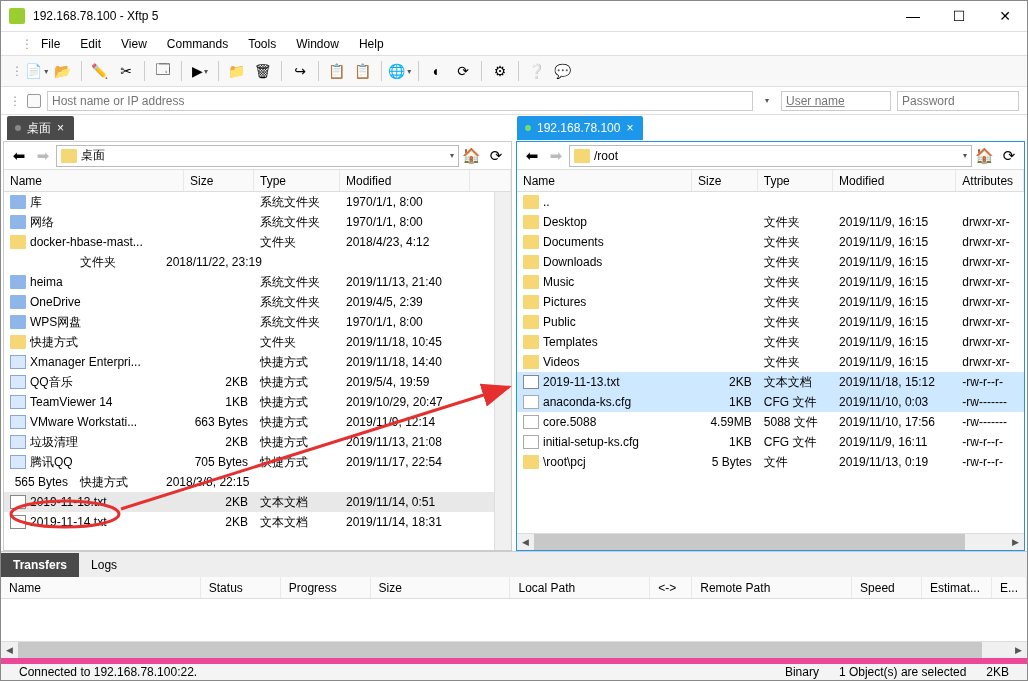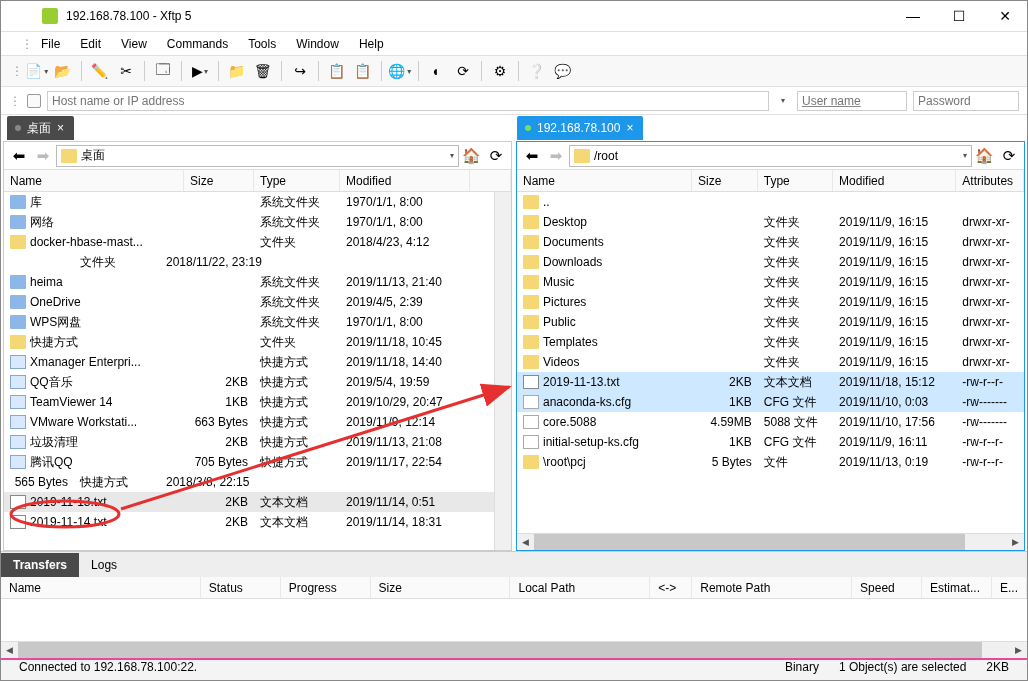--- a/index.html
+++ b/index.html
@@ -1,19 +1,19 @@
 <!DOCTYPE html>
 <html><head>
 <meta charset="utf-8">
 <style>
 * { margin: 0; padding: 0; box-sizing: border-box; font-family: "Segoe UI", Tahoma, sans-serif; font-size: 12px; }
 body { width: 1028px; height: 681px; background: #fff; border: 1px solid #888; display: flex; flex-direction: column; overflow: hidden; }
 
 
-.titlebar { height: 30px; display: flex; align-items: center; padding: 0 8px; background: #fff; margin-left: 33px; }
+.titlebar { height: 30px; display: flex; align-items: center; padding: 0 8px; background: #fff; }
 .titlebar .appicon { width: 16px; height: 16px; background: #9acd32; margin-right: 8px; border-radius: 2px; }
 .titlebar .title { flex: 1; font-size: 12px; }
 .titlebar .winbtns { display: flex; gap: 18px; }
 .titlebar .winbtn { width: 28px; text-align: center; cursor: pointer; font-size: 14px; }
 
 
 .menubar { height: 24px; display: flex; align-items: center; padding: 0 12px; gap: 4px; border-top: 1px solid #e0e0e0; }
 .menubar span { padding: 2px 8px; cursor: pointer; }
 .menubar .grip { width: 6px; color: #999; }
 
@@ -22,21 +22,21 @@
 .toolbar .tbtn { width: 24px; height: 24px; display: flex; align-items: center; justify-content: center; cursor: pointer; font-size: 14px; position: relative; }
 .toolbar .tbtn.drop::after { content: "▾"; font-size: 8px; margin-left: 1px; color: #555; }
 .toolbar .sep { width: 1px; height: 20px; background: #ccc; margin: 0 4px; }
 
 
 .addrbar { height: 28px; display: flex; align-items: center; padding: 0 8px; gap: 6px; border-bottom: 1px solid #e0e0e0; }
 .addrbar .badge { width: 14px; height: 14px; border: 1px solid #999; border-radius: 2px; background: #fafafa; }
 .addrbar input { border: 1px solid #ccc; height: 20px; padding: 0 4px; }
 .addrbar .host { flex: 1; color: #888; }
 .addrbar .user { width: 110px; color: #888; text-decoration: underline; }
-.addrbar .pass { width: 106px; color: #888; }
+.addrbar .pass { width: 122px; color: #888; }
 .addrbar .drop { font-size: 8px; color: #555; padding: 0 6px; }
 
 
 .tabsrow { height: 26px; display: flex; padding-left: 6px; position: relative; }
 .tabsrow .half { width: 510px; display: flex; align-items: center; }
 .tab { height: 24px; padding: 0 10px 0 8px; display: flex; align-items: center; gap: 6px; color: #fff; border-radius: 2px 2px 0 0; margin-right: 2px; cursor: pointer; }
 .tab .dot { width: 6px; height: 6px; border-radius: 50%; }
 .tab .close { font-size: 12px; }
 .tab.local { background: #4a4a4a; }
 .tab.local .dot { background: #888; }
@@ -77,21 +77,21 @@
 .anno { position: absolute; pointer-events: none; }
 
 
 .transfertabs { height: 26px; background: #eee; display: flex; align-items: center; border-top: 1px solid #ccc; }
 .transfertabs .ttab { padding: 5px 12px; cursor: pointer; }
 .transfertabs .ttab.active { background: #4a4a4a; color: #fff; font-weight: bold; }
 .transferhead { height: 22px; display: flex; align-items: center; border-bottom: 1px solid #ddd; background: #fafafa; }
 .transferhead div { padding: 0 8px; border-right: 1px solid #e8e8e8; height: 100%; display: flex; align-items: center; }
 .transferbody { height: 42px; background: #fff; }
 
-.statusbar { height: 22px; border-top: 2px solid #ec4899; display: flex; align-items: flex-start; padding: 0 8px; background: #f4f4f4; }
+.statusbar { height: 22px; border-top: 6px solid #ec4899; display: flex; align-items: center; padding: 0 8px; background: #f4f4f4; }
 .statusbar span { padding: 0 10px; }
 .statusbar .sp { flex: 1; }
 .scrollxbar { height: 17px; background: #f0f0f0; border-top: 1px solid #ddd; display: flex; }
 .scrollxbar .thumb { height: 100%; background: #c8c8c8; }
 .scrollxbar .arrow { width: 17px; display: flex; align-items: center; justify-content: center; font-size: 9px; color: #555; }
 </style>
 </head>
 <body>
 
 <div class="titlebar">

